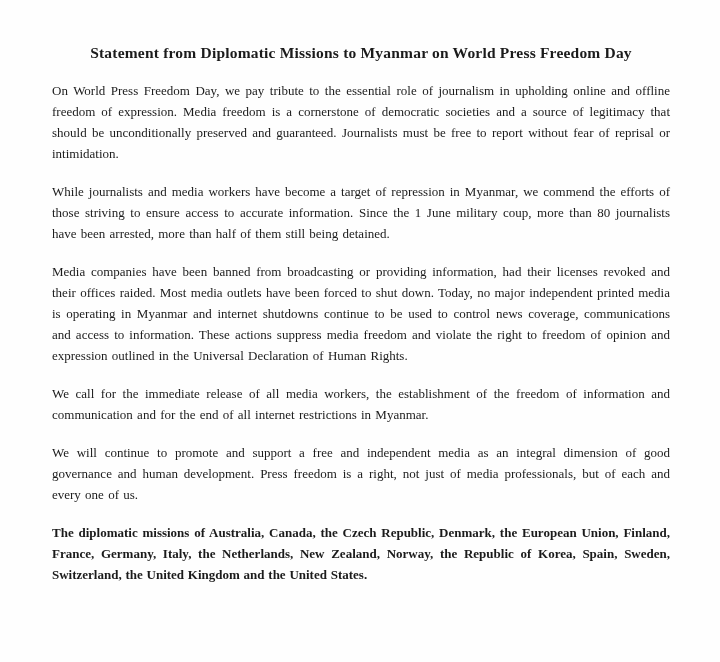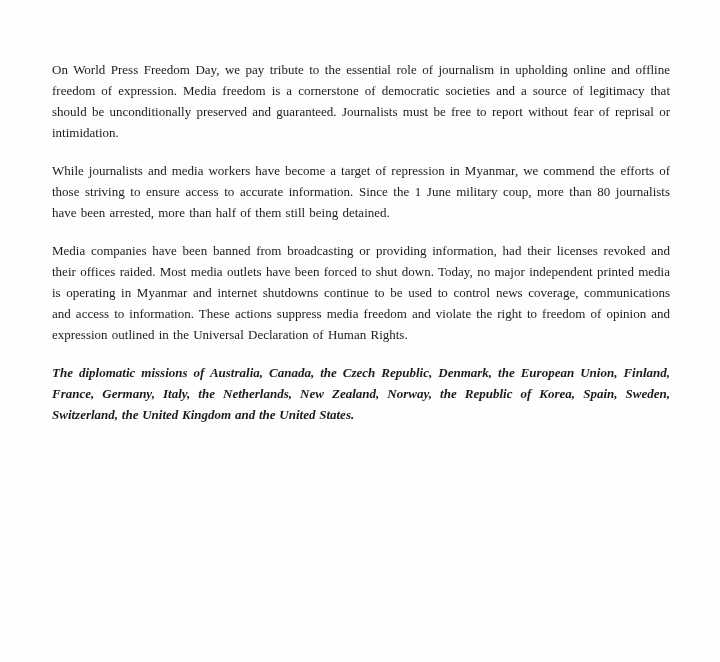--- a/index.html
+++ b/index.html
@@ -27,29 +27,31 @@
     letter-spacing: 0.2px;
   }
   .doc-body p {
     font-size: 13px;
     line-height: 21px;
     text-align: justify;
     margin: 17px 0 0 0;
     word-spacing: 1px;
   }
   .doc-body p.signature {
-    font-style: italic;
     font-weight: 600;
     word-spacing: 0.5px;
   }
 </style>
 </head>
 <body>
 
 <div class="page">
+  <h1 class="doc-title">Statement from Diplomatic Missions to Myanmar on World Press Freedom Day</h1>
 
   <div class="doc-body">
     <p>On World Press Freedom Day, we pay tribute to the essential role of journalism in upholding online and offline freedom of expression. Media freedom is a cornerstone of democratic societies and a source of legitimacy that should be unconditionally preserved and guaranteed. Journalists must be free to report without fear of reprisal or intimidation.</p>
     <p>While journalists and media workers have become a target of repression in Myanmar, we commend the efforts of those striving to ensure access to accurate information. Since the 1 June military coup, more than 80 journalists have been arrested, more than half of them still being detained.</p>
     <p>Media companies have been banned from broadcasting or providing information, had their licenses revoked and their offices raided. Most media outlets have been forced to shut down. Today, no major independent printed media is operating in Myanmar and internet shutdowns continue to be used to control news coverage, communications and access to information.  These actions suppress media freedom and violate the right to freedom of opinion and expression outlined in the Universal Declaration of Human Rights.</p>
+    <p>We call for the immediate release of all media workers, the establishment of the freedom of information and communication and for the end of all internet restrictions in Myanmar.</p>
+    <p>We will continue to promote and support a free and independent media as an integral dimension of good governance and human development. Press freedom is a right, not just of media professionals, but of each and every one of us.</p>
     <p class="signature">The diplomatic missions of Australia, Canada, the Czech Republic, Denmark, the European Union, Finland, France, Germany, Italy, the Netherlands, New Zealand, Norway, the Republic of Korea, Spain, Sweden, Switzerland, the United Kingdom and the United States.</p>
   </div>
 </div>
 
 </body></html>

